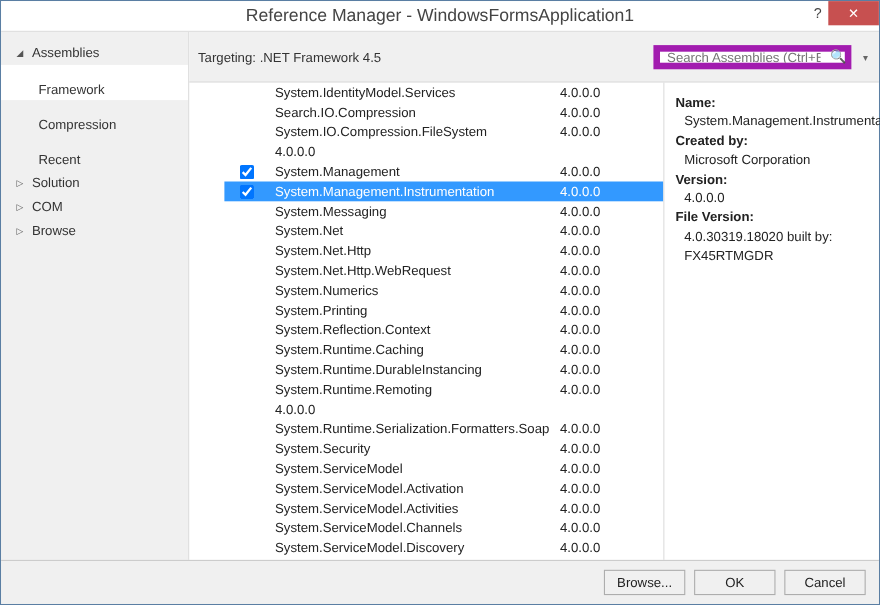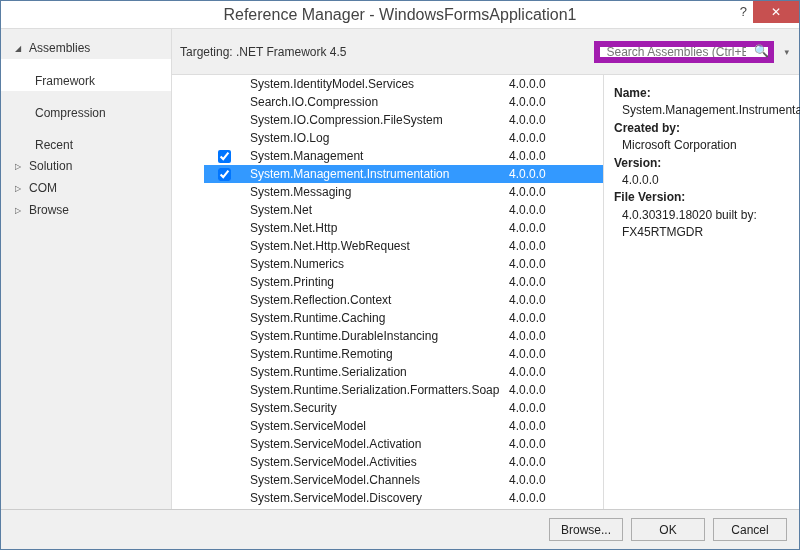--- a/index.html
+++ b/index.html
@@ -102,21 +102,20 @@
                 <div class="c-name">Search.IO.Compression</div>
                 <div class="c-ver">4.0.0.0</div>
               </div>
               <div class="row">
                 <div class="c-check"></div>
                 <div class="c-name">System.IO.Compression.FileSystem</div>
                 <div class="c-ver">4.0.0.0</div>
               </div>
               <div class="row">
                 <div class="c-check"></div>
-                <div class="c-name">System.IO.Log</div>
                 <div class="c-ver">4.0.0.0</div>
               </div>
               <div class="row">
                 <div class="c-check"><input type="checkbox" checked="" style=""></div>
                 <div class="c-name">System.Management</div>
                 <div class="c-ver">4.0.0.0</div>
               </div>
               <div class="row sel">
                 <div class="c-check"><input type="checkbox" checked="" style=""></div>
                 <div class="c-name">System.Management.Instrumentation</div>
@@ -167,21 +166,20 @@
                 <div class="c-name">System.Runtime.DurableInstancing</div>
                 <div class="c-ver">4.0.0.0</div>
               </div>
               <div class="row">
                 <div class="c-check"></div>
                 <div class="c-name">System.Runtime.Remoting</div>
                 <div class="c-ver">4.0.0.0</div>
               </div>
               <div class="row">
                 <div class="c-check"></div>
-                <div class="c-name">System.Runtime.Serialization</div>
                 <div class="c-ver">4.0.0.0</div>
               </div>
               <div class="row">
                 <div class="c-check"></div>
                 <div class="c-name">System.Runtime.Serialization.Formatters.Soap</div>
                 <div class="c-ver">4.0.0.0</div>
               </div>
               <div class="row">
                 <div class="c-check"></div>
                 <div class="c-name">System.Security</div>

